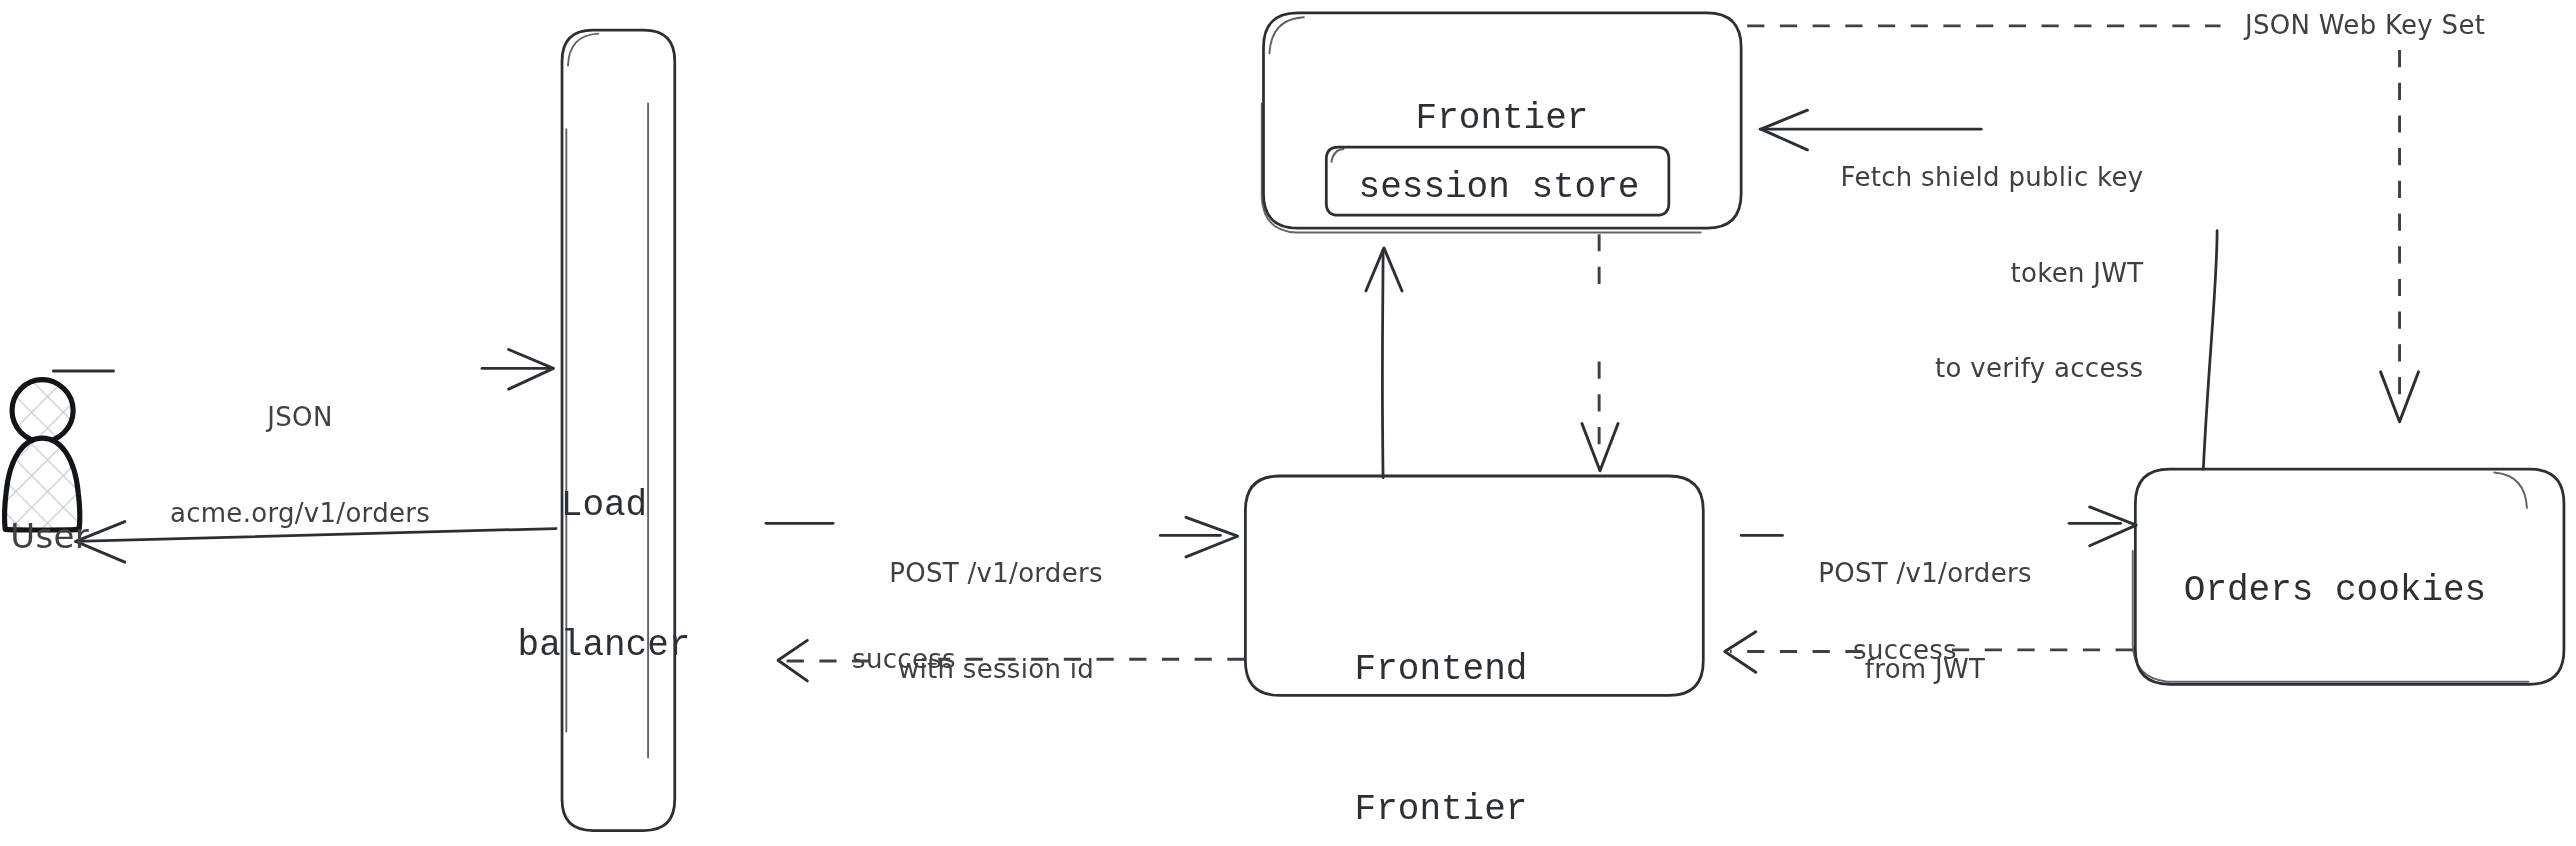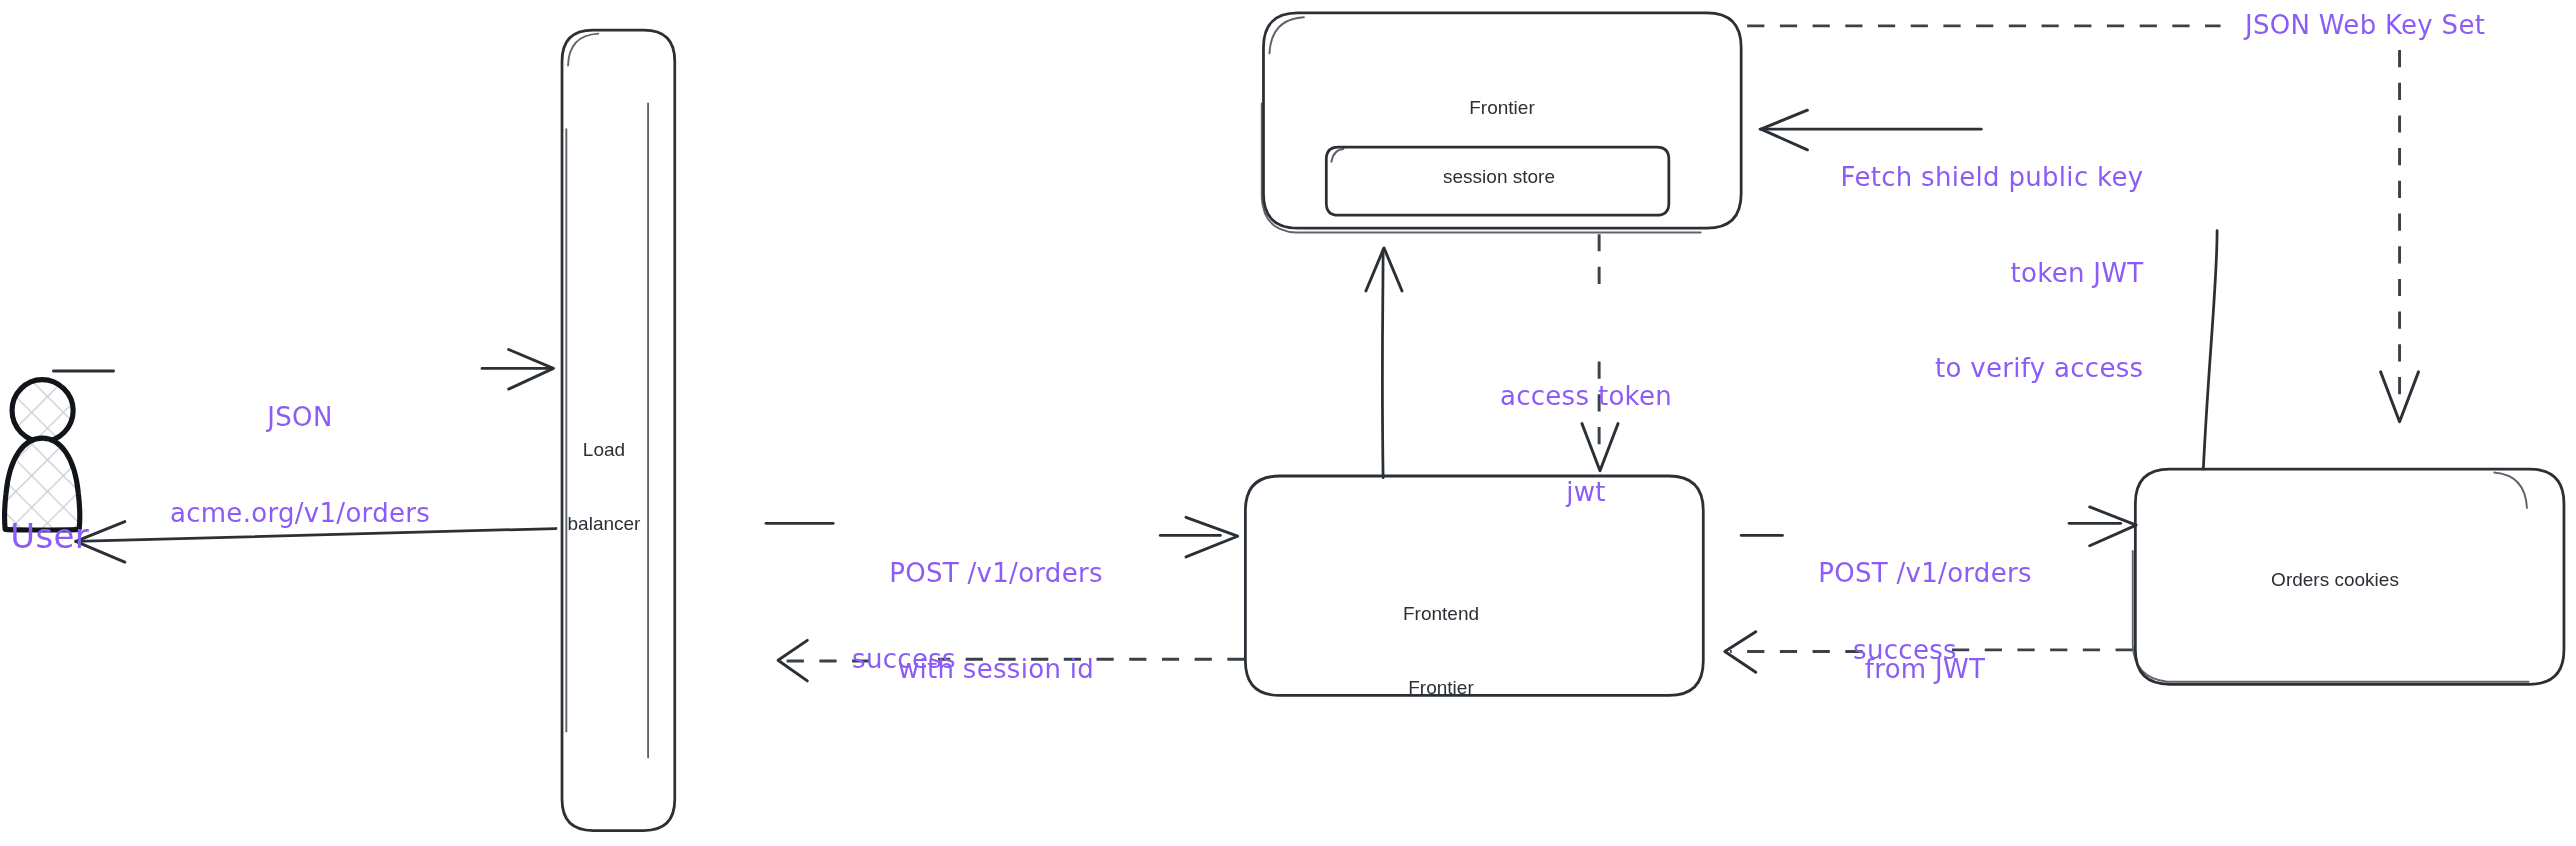--- a/index.html
+++ b/index.html
@@ -8,27 +8,27 @@
   #stage{position:relative;width:2576px;height:847px;background:#ffffff;}
   svg#diagram{position:absolute;left:0;top:0;width:2576px;height:847px;}
   .node-shape{fill:#ffffff;stroke:#2b3036;stroke-width:3.2;stroke-linecap:round;stroke-linejoin:round;}
   .node-shape-2{fill:none;stroke:#2b3036;stroke-width:2.2;stroke-linecap:round;stroke-linejoin:round;opacity:.75;}
   .edge{fill:none;stroke:#2b3036;stroke-width:3.2;stroke-linecap:round;stroke-linejoin:round;}
   .edge-dash{fill:none;stroke:#3b4149;stroke-width:3.4;stroke-linecap:butt;
              stroke-linejoin:round;stroke-dasharray:20 18;}
   .arrowhead{fill:none;stroke:#2b3036;stroke-width:3.4;stroke-linecap:round;stroke-linejoin:round;}
   .actor-line{fill:none;stroke:#111418;stroke-width:6;stroke-linecap:round;stroke-linejoin:round;}
   .actor-fill{fill:url(#hatch);}
-  .lbl{position:absolute;color:#8b5cf6;
+  .lbl{position:absolute;color:#404040;
        font-family:"DejaVu Sans", sans-serif;
        font-size:26px;line-height:1.22;white-space:pre;
        letter-spacing:0.3px;}
   .node-lbl{position:absolute;color:#2b3036;
-       font-family:Liberation Sans, sans-serif;
-       font-size:19px;line-height:1.3;text-align:center;white-space:pre;}
+       font-family:Liberation Mono, monospace;
+       font-size:36px;line-height:1.3;text-align:center;white-space:pre;}
   .c{transform:translateX(-50%);text-align:center;}
 </style>
 </head>
 <body>
 
 <div id="stage">
 
   <svg id="diagram" viewBox="0 0 2993 984">
     <defs>
       <pattern id="hatch" width="26" height="26" patternUnits="userSpaceOnUse" patternTransform="rotate(45)">
@@ -149,24 +149,20 @@
   </div>
 
   <div class="lbl c" style="left:996px;top:495px;text-align:center;">
     <div>POST /v1/orders</div>
     <div>with session id</div>
   </div>
 
   <div class="lbl c" style="left:904px;top:644px;">success</div>
 
 
-  <div class="lbl c" style="left:1586px;top:318px;text-align:center;">
-    <div>access token</div>
-    <div>jwt</div>
-  </div>
 
   <div class="lbl c" style="left:1925px;top:495px;text-align:center;">
     <div>POST /v1/orders</div>
     <div>from JWT</div>
   </div>
 
   <div class="lbl c" style="left:1905px;top:635px;">success</div>
 
   <div class="lbl c" style="left:1992px;top:99px;text-align:right;">
     <div>Fetch shield public key</div>

